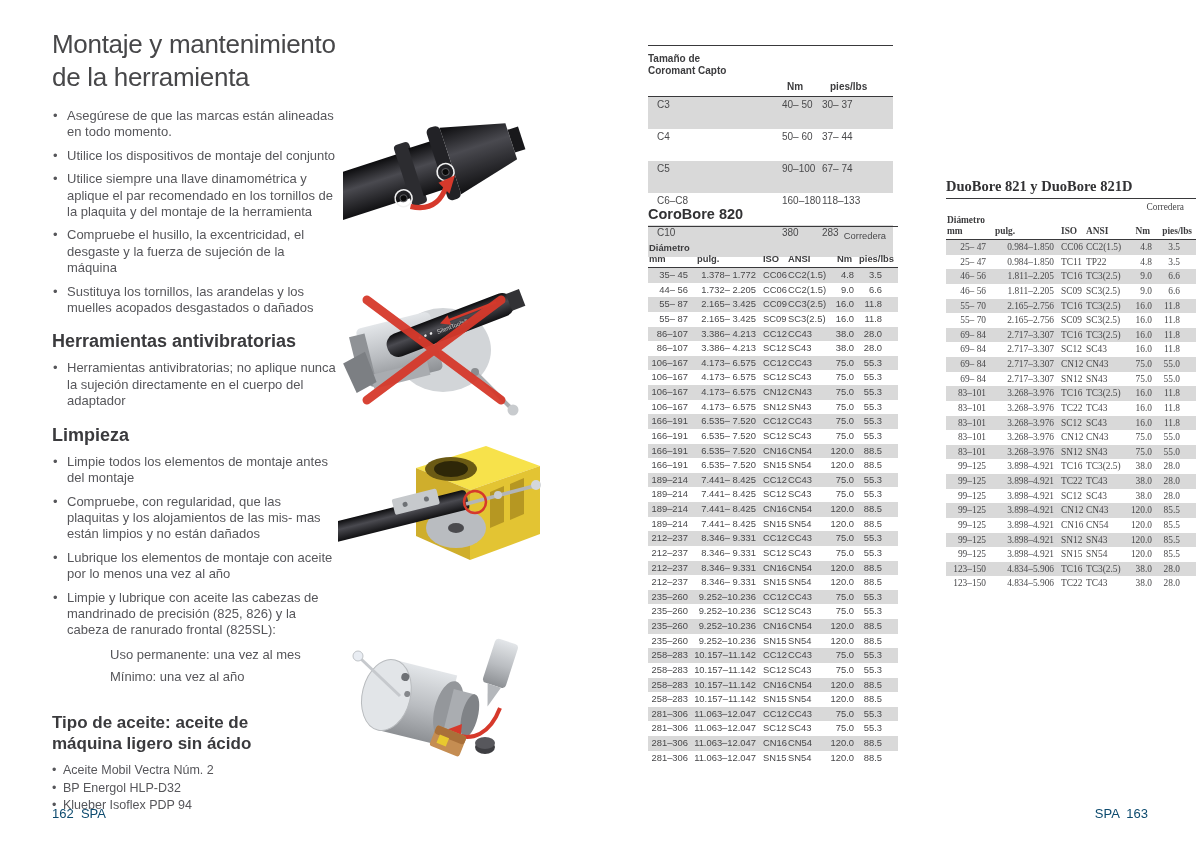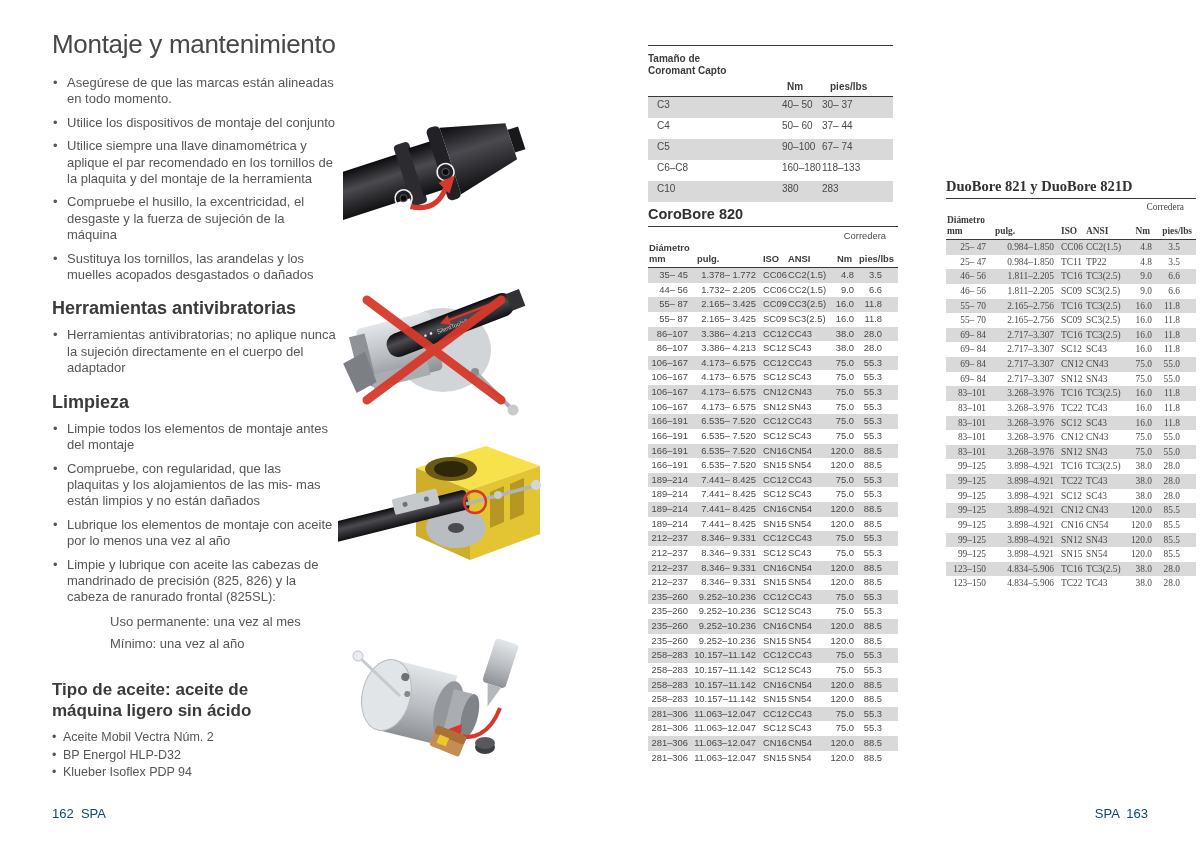--- a/index.html
+++ b/index.html
@@ -22,21 +22,21 @@
   .pageno.r{right:52px;}
   
   .shade{background:#d9d9d9;}
   .cell{white-space:pre;overflow:visible;}
   
   .capto{position:absolute;left:648px;top:45px;width:245px;font-size:10px;color:#4a4a4c;}
   .capto .topline{border-top:1.4px solid #39393b;}
   .cap-title{font-weight:700;color:#3c3c3e;font-size:10px;line-height:11.5px;padding-top:7px;}
   .cap-hdr{display:grid;grid-template-columns:139px 43px 1fr;font-weight:700;color:#3c3c3e;padding:5px 0 4px 0;}
   .cap-rule{border-top:1.2px solid #39393b;}
-  .capto .trow{display:grid;grid-template-columns:134px 40px 46px 1fr;height:21px;line-height:15.4px;}
+  .capto .trow{display:grid;grid-template-columns:134px 40px 46px 1fr;height:32px;line-height:15.4px;}
   .capto .c0{padding-left:9px;}
   .capto .c1,.capto .c2{text-align:left;}
   
   .btable{position:absolute;top:178px;width:250px;font-size:9.4px;color:#48484a;}
   .t-title{font-size:14.5px;font-weight:700;color:#323234;line-height:16px;padding-bottom:4px;}
   .t-rule{border-top:1.4px solid #39393b;}
   .corredera{text-align:right;padding:3px 12px 0 0;height:12px;}
   .bhdr{display:grid;grid-template-columns:40px 68px 32px 40px 24px 42px 1fr;align-items:end;
         font-weight:700;color:#3c3c3e;padding:1px 0 3px 0;line-height:10.5px;}
   .bhdr .h0{text-align:left;padding-left:1px;}
@@ -50,21 +50,21 @@
   .btable .c3{padding-left:0px;}
   
   .illus{position:absolute;}
 </style>
 </head>
 <body>
 
 <div class="page">
 
   <div class="textcol">
-    <h1 class="title"><span>Montaje y mantenimiento</span><br></h1>
+    <h1 class="title"><span>Montaje y mantenimiento</span><br><span>de la herramienta</span></h1>
 
     <ul class="blist">
         <li>Asegúrese de que las marcas están alineadas en todo momento.</li>
         <li>Utilice los dispositivos de montaje del conjunto</li>
         <li>Utilice siempre una llave dinamométrica y aplique el par recomendado en los tornillos de la plaquita y del montaje de la herramienta</li>
         <li>Compruebe el husillo, la excentricidad, el desgaste y la fuerza de sujeción de la máquina</li>
         <li>Sustituya los tornillos, las arandelas y los muelles acopados desgastados o dañados</li>
       </ul>
 
     <h2 class="sec">Herramientas antivibratorias</h2>

